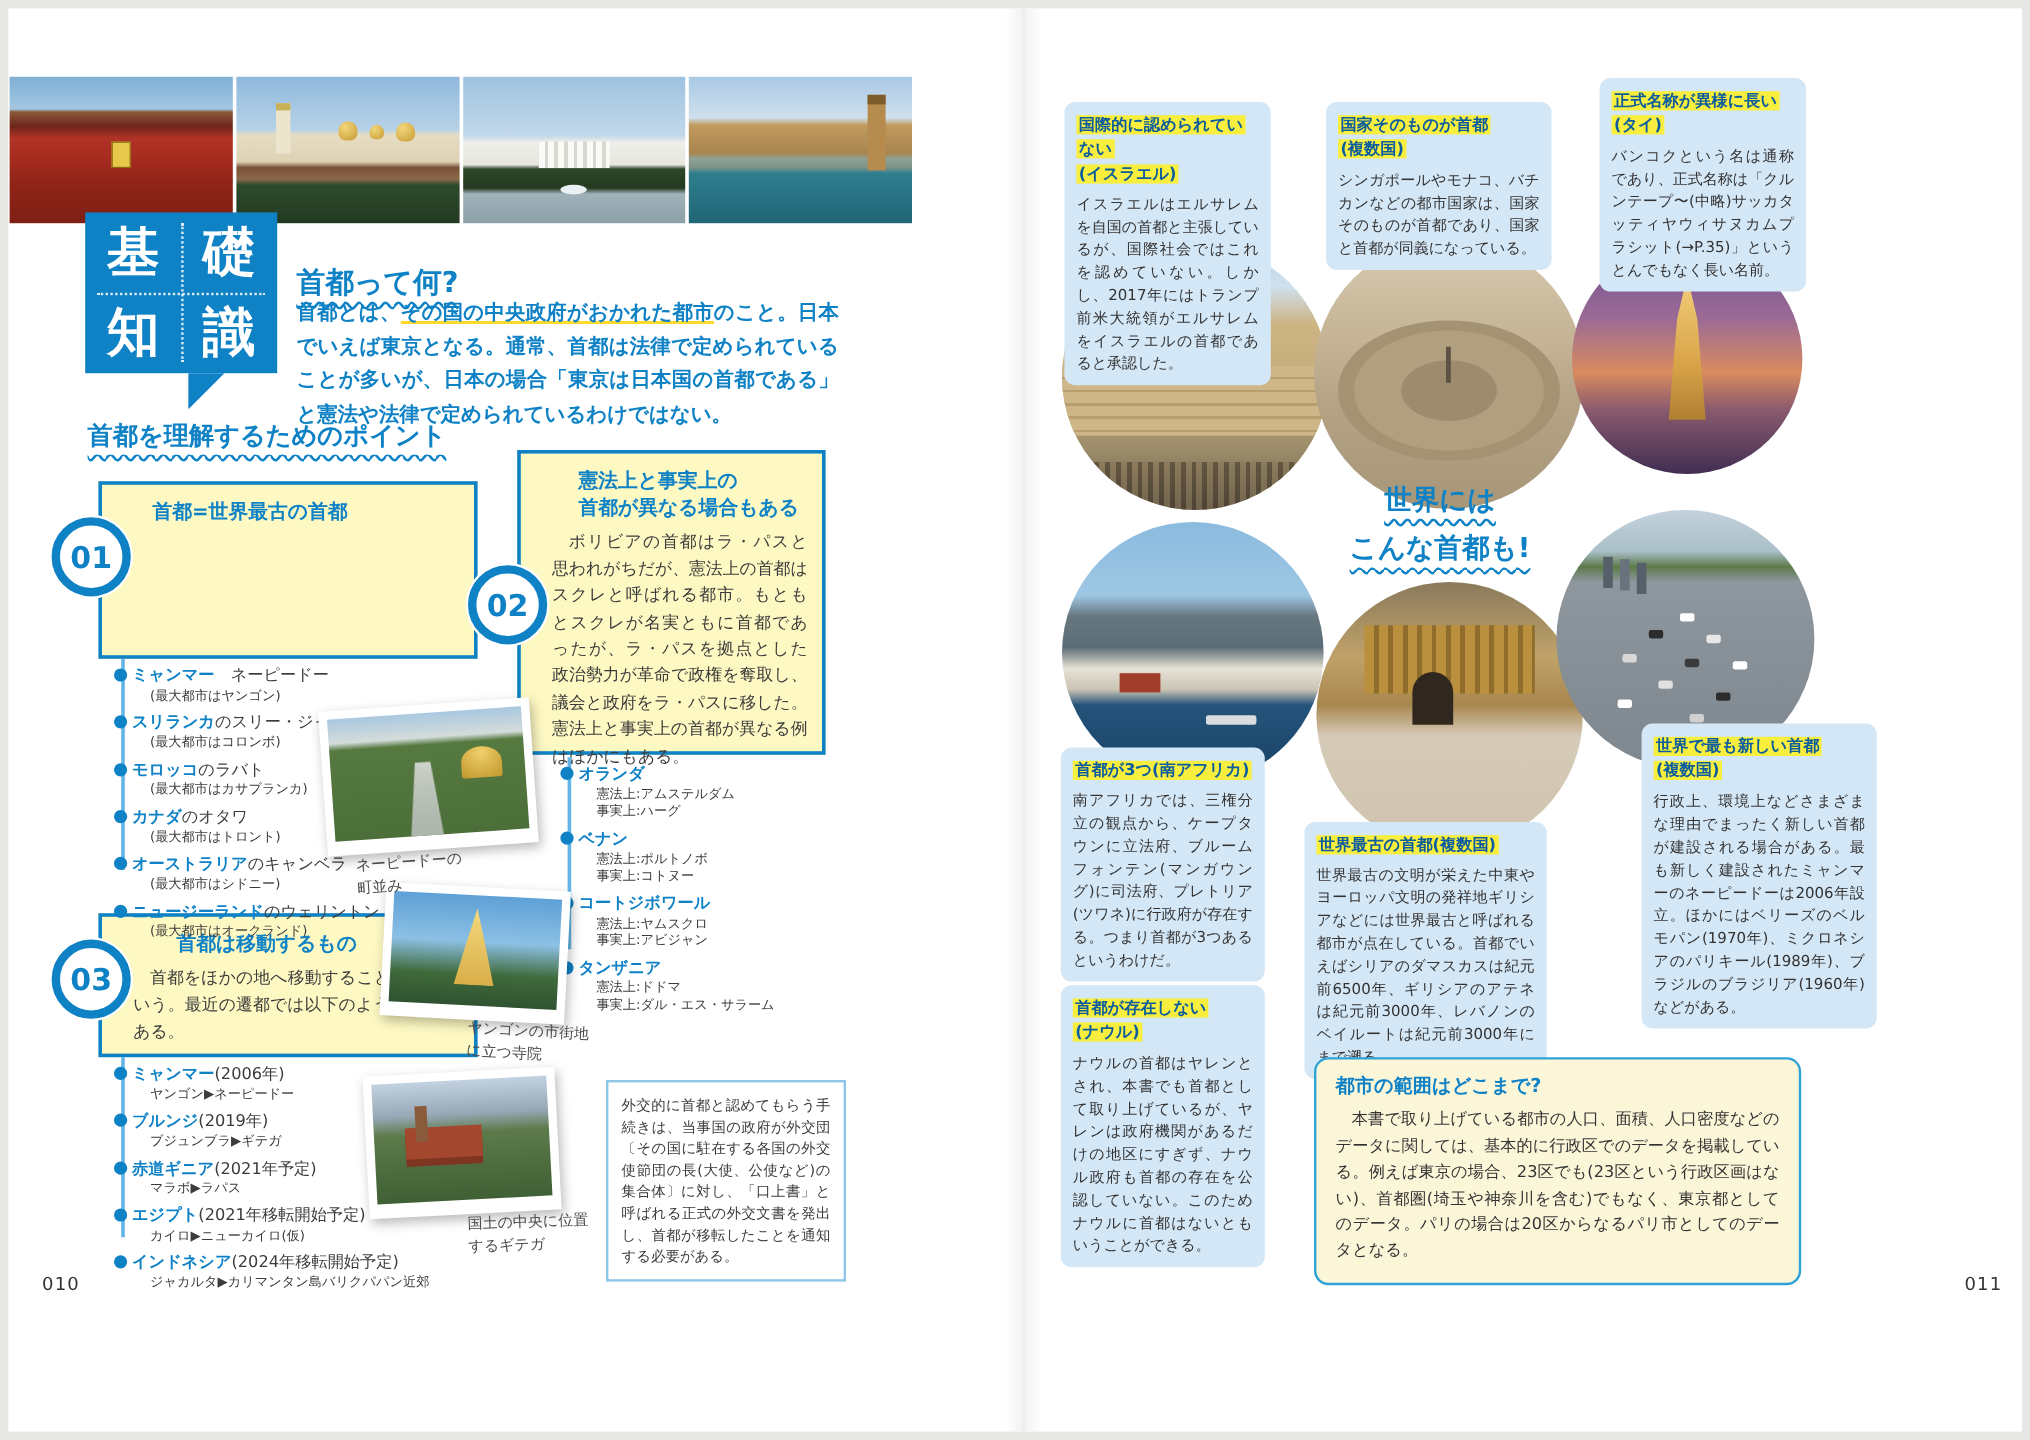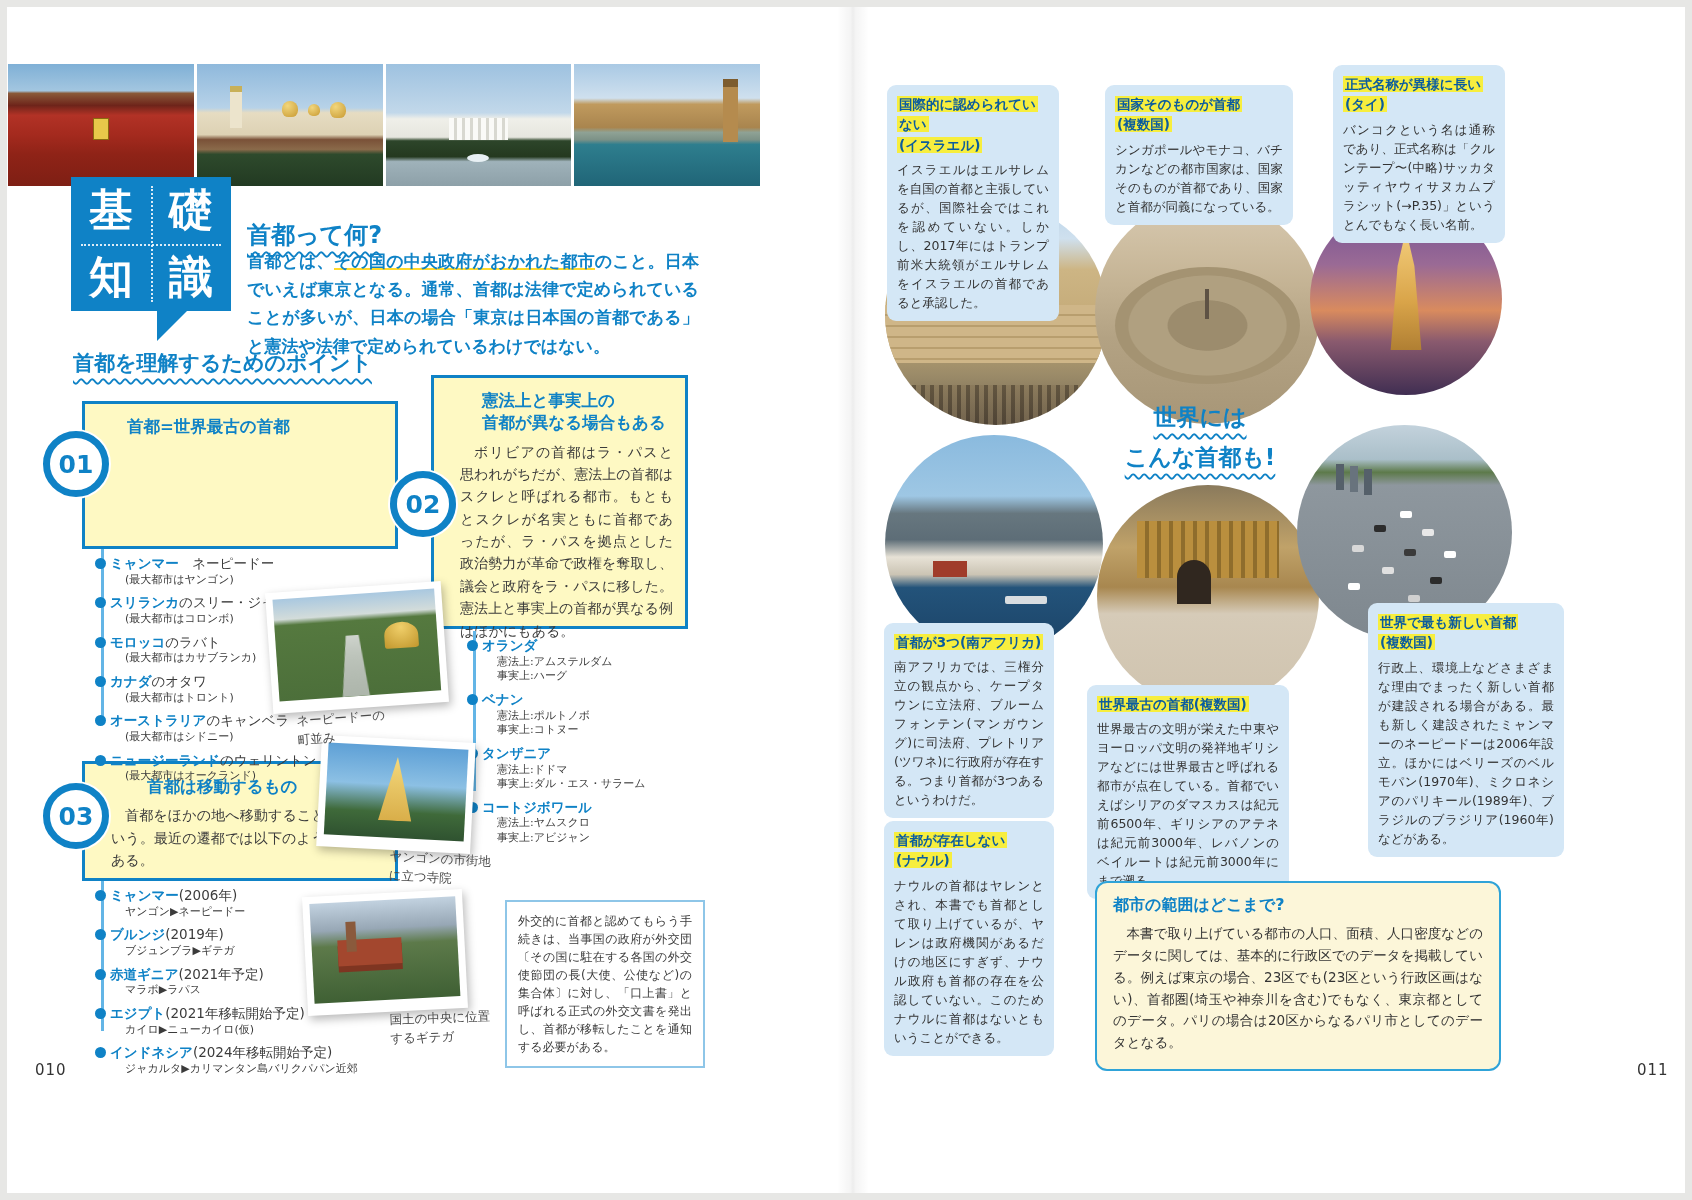--- a/index.html
+++ b/index.html
@@ -189,28 +189,28 @@
         <div class="bhead"><span class="dot"></span><span>オランダ</span></div>
         <div class="bsub">憲法上:アムステルダム</div>
         <div class="bsub">事実上:ハーグ</div>
       </div>
       <div class="bitem">
         <div class="bhead"><span class="dot"></span><span>ベナン</span></div>
         <div class="bsub">憲法上:ポルトノボ</div>
         <div class="bsub">事実上:コトヌー</div>
       </div>
       <div class="bitem">
+        <div class="bhead"><span class="dot"></span><span>コートジボワール</span></div>
+        <div class="bsub">憲法上:ヤムスクロ</div>
+        <div class="bsub">事実上:アビジャン</div>
+      </div>
+      <div class="bitem">
         <div class="bhead"><span class="dot"></span><span>タンザニア</span></div>
         <div class="bsub">憲法上:ドドマ</div>
         <div class="bsub">事実上:ダル・エス・サラーム</div>
-      </div>
-      <div class="bitem">
-        <div class="bhead"><span class="dot"></span><span>コートジボワール</span></div>
-        <div class="bsub">憲法上:ヤムスクロ</div>
-        <div class="bsub">事実上:アビジャン</div>
       </div>
     </div>
 
     <div class="abs pbox" style="left:75px;top:754px;width:316px;height:120px;">
       <h3 style="margin-left:36px;">首都は移動するもの</h3>
       <p>首都をほかの地へ移動することを遷都という。最近の遷都では以下のようなものがある。</p>
     </div>
     <div class="abs numcircle" style="left:36px;top:776px;">03</div>
     <div class="abs rail" style="left:94px;top:874px;height:150px;"></div>
     <div class="abs blist" style="left:88px;top:880px;width:340px;">

